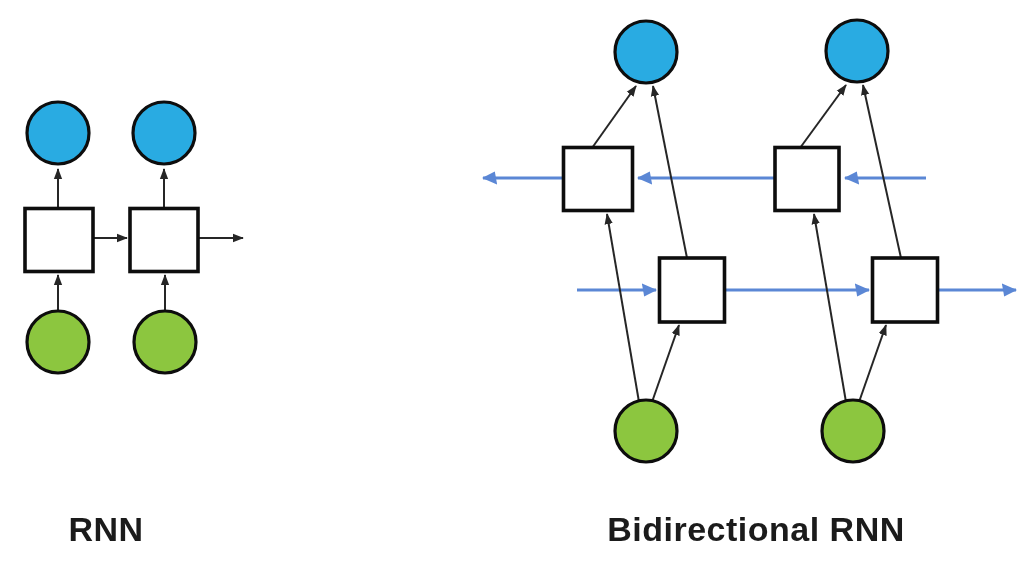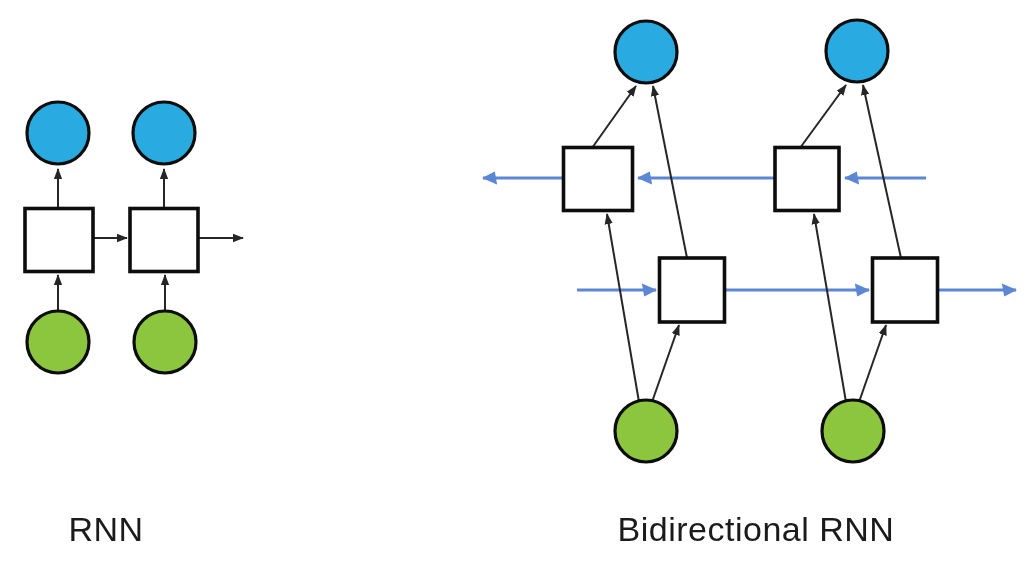--- a/index.html
+++ b/index.html
@@ -7,20 +7,21 @@
     padding: 0;
     background: #ffffff;
   }
   .canvas {
     position: relative;
     width: 1030px;
     height: 562px;
     background: #ffffff;
     overflow: hidden;
     font-family: "Liberation Sans", sans-serif;
+    font-weight: bold;
   }
   svg.diagram-svg {
     position: absolute;
     left: 0;
     top: 0;
     width: 1030px;
     height: 562px;
     display: block;
   }
   .caption {

